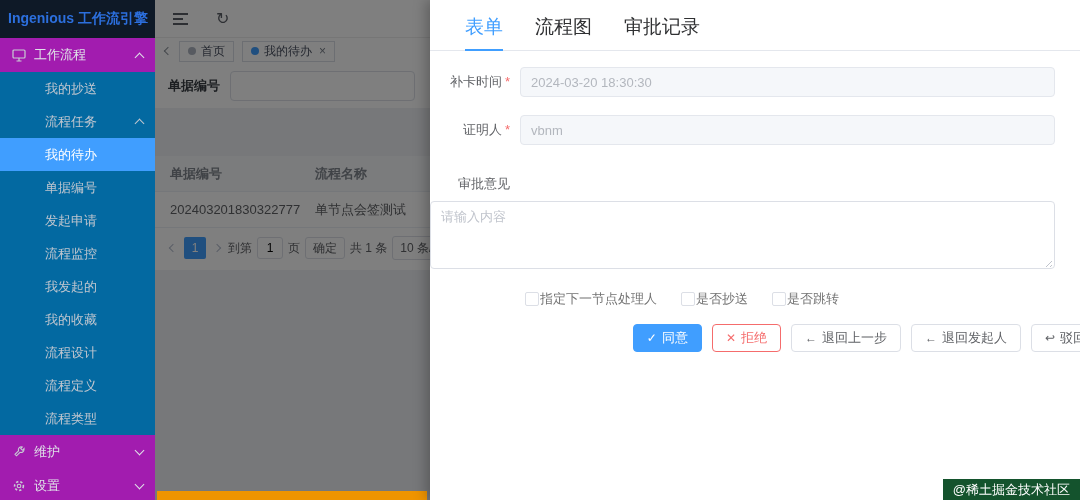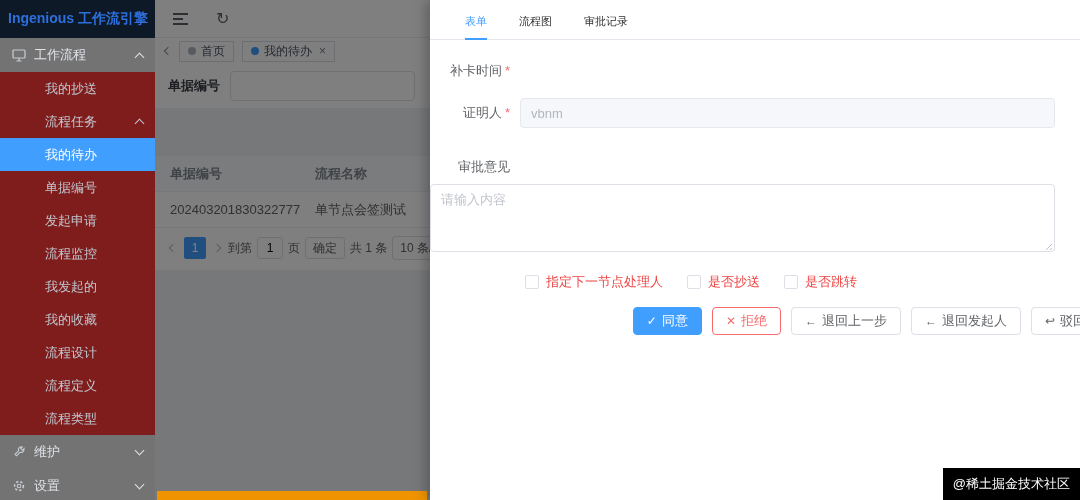--- a/index.html
+++ b/index.html
@@ -3,23 +3,23 @@
 <meta charset="utf-8">
 <style>
   * { margin:0; padding:0; box-sizing:border-box; }
   html,body { width:1080px; height:500px; overflow:hidden; }
   body { font-family:"Liberation Sans","DejaVu Sans",sans-serif; font-size:13px; background:#eef0f4; }
   .screen { position:relative; width:1080px; height:500px; overflow:hidden; }
 
   
   .sidebar { position:absolute; left:0; top:0; width:155px; height:500px; background:#0b141f; z-index:5; color:#c0c6cf; }
   .logo { height:38px; display:flex; align-items:center; padding-left:8px; color:#2c6fdd; font-weight:bold; font-size:14px; background:#0e1927; white-space:nowrap; overflow:hidden; }
-  .menu-root, .menu-bottom { height:34px; display:flex; align-items:center; gap:8px; padding:0 12px; color:#dfe3e8; background:#737373; font-size:13px; cursor:pointer; }
+  .menu-root, .menu-bottom { height:34px; display:flex; align-items:center; gap:8px; padding:0 12px; color:#dfe3e8; background:#a21caf; font-size:13px; cursor:pointer; }
   .menu-root .chev, .menu-bottom .chev { margin-left:auto; }
-  .submenu { background:#7f1d1d; }
+  .submenu { background:#0369a1; }
   .menu-item { height:33px; display:flex; align-items:center; padding-left:45px; padding-right:12px; color:#c0c6cf; font-size:13px; cursor:pointer; position:relative; }
   .menu-item .chev { margin-left:auto; }
   .menu-item.active { background:#409EFF; color:#fff; }
   .chev { display:inline-block; width:7px; height:7px; border-right:1.5px solid currentColor; border-bottom:1.5px solid currentColor; flex-shrink:0; }
   .chev.up { transform:rotate(225deg); margin-top:4px; }
   .chev.down { transform:rotate(45deg); margin-bottom:4px; }
   .chev.left { transform:rotate(135deg); }
   .chev.right { transform:rotate(-45deg); }
   .micon { width:14px; height:14px; flex-shrink:0; }
   .micon svg { display:block; }
@@ -51,43 +51,43 @@
   .pg-num { width:22px; height:22px; background:#409EFF; color:#fff; display:inline-flex; align-items:center; justify-content:center; border-radius:2px; cursor:pointer; }
   .pg-input { width:26px; height:22px; border:1px solid #dcdfe6; border-radius:3px; text-align:center; font-size:12px; outline:none; }
   .pg-btn { height:22px; padding:0 7px; border:1px solid #dcdfe6; background:#fff; border-radius:3px; font-size:12px; color:#606266; cursor:pointer; }
   .pg-text { white-space:nowrap; }
   .pg-size { height:24px; border:1px solid #dcdfe6; border-radius:3px; padding:0 16px 0 7px; display:inline-flex; align-items:center; position:relative; cursor:pointer; white-space:nowrap; }
   .pg-size .chev { position:absolute; right:5px; top:8px; width:5px; height:5px; color:#b4bccc; }
 
   
   .mask { position:absolute; left:155px; top:0; width:925px; height:500px; background:rgba(0,0,0,0.5); z-index:8; }
   .orange-bar { position:absolute; left:157px; bottom:0; width:270px; height:9px; background:#ef9400; z-index:9; }
-  .watermark { position:absolute; right:0; bottom:0; height:32px; padding:0 10px; background:#000000; color:#fff; font-size:13px; display:flex; align-items:center; z-index:30; white-space:nowrap; }
+  .watermark { position:absolute; right:0; bottom:0; height:21px; padding:0 10px; background:#14532d; color:#fff; font-size:13px; display:flex; align-items:center; z-index:30; white-space:nowrap; }
 
   
   .drawer { position:absolute; left:430px; top:0; width:650px; height:500px; background:#fff; z-index:10; box-shadow:-4px 0 12px rgba(0,0,0,.25); overflow:hidden; }
   .drawer-tabs { display:flex; gap:32px; padding:14px 0 0 35px; border-bottom:1px solid #e4e7ed; }
-  .dtab { font-size:11px; color:#303133; padding-bottom:10px; position:relative; cursor:pointer;text-align:right; }
+  .dtab { font-size:19px; color:#303133; padding-bottom:10px; position:relative; cursor:pointer;text-align:right; }
   .dtab.active { color:#409EFF; }
   .dtab.active::after { content:""; position:absolute; left:0; right:0; bottom:-1px; height:2px; background:#409EFF; }
   .drawer-form { padding:16px 25px 0 0; }
   .form-row { display:flex; margin-bottom:18px; }
   .form-label { width:90px; text-align:right; padding-right:10px; padding-top:6px; font-size:13px; color:#606266; flex-shrink:0; white-space:nowrap; }
   .form-label.required::after { content:"*"; color:#f56c6c; margin-left:3px; }
   .form-control { flex:1; position:relative; }
   .el-input { width:100%; height:30px; border:1px solid #e4e7ed; border-radius:4px; background:#f5f7fa; color:#b3b7be; padding:0 10px; font-size:13px; outline:none; }
   .ta-disabled { width:100%; height:195px; background:#f5f7fa; border:1px solid #e4e7ed; border-radius:4px; color:#9a9ea6; padding:6px 10px; font-size:13px; resize:none; outline:none; font-family:inherit; }
   .ta-opinion { width:100%; height:68px; background:#fff; border:1px solid #dcdfe6; border-radius:4px; color:#606266; padding:6px 10px; font-size:13px; resize:none; outline:none; font-family:inherit; margin-top:8px; }
   .ta-opinion::placeholder, .ta-disabled::placeholder { color:#c0c4cc; }
   .row-opinion { margin-top:18px;flex-direction:column; }
   .row-opinion .form-label { padding-top:12px; }
   .resize-corner { position:absolute; right:3px; bottom:5px; width:9px; height:9px; clip-path:polygon(100% 0,100% 100%,0 100%);
     background:repeating-linear-gradient(135deg, transparent 0 2px, #c0c4cc 2px 3px); pointer-events:none; }
   .cb-row { display:flex; align-items:center; gap:24px; margin:12px 0 0 95px; }
-  .cb { display:inline-flex; align-items:center; gap:7px; font-size:13px; color:#ef4444; cursor:pointer; white-space:nowrap; }
+  .cb { display:inline-flex; align-items:center; gap:1px; font-size:13px; color:#737373; cursor:pointer; white-space:nowrap; }
   .cb-box { width:14px; height:14px; border:1px solid #dcdfe6; border-radius:2px; background:#fff; flex-shrink:0; }
   .btn-row { display:flex; justify-content:flex-end; align-items:center; gap:10px; margin-top:16px; margin-right:-45px; }
   .btn { height:28px; padding:0 13px; border-radius:4px; font-size:13px; display:inline-flex; align-items:center; gap:5px; border:1px solid #dcdfe6; background:#fff; color:#606266; cursor:pointer; white-space:nowrap; }
   .btn .bicon { font-size:12px; line-height:1; }
   .btn.primary { background:#409EFF; border-color:#409EFF; color:#fff; }
   .btn.danger { border-color:#f56c6c; color:#f56c6c; }
 </style>
 </head>
 <body>
 
@@ -227,20 +227,23 @@
     <div class="drawer-tabs">
       <span class="dtab active">表单</span>
       <span class="dtab">流程图</span>
       <span class="dtab">审批记录</span>
     </div>
 
     <div class="drawer-form">
 
       <div class="form-row">
         <span class="form-label required">补卡时间</span>
+        <span class="form-control">
+          <input class="el-input" type="text" disabled="" value="2024-03-20 18:30:30" style="">
+        </span>
       </div>
 
       <div class="form-row">
         <span class="form-label required">证明人</span>
         <span class="form-control">
           <input class="el-input" type="text" disabled="" value="vbnm" style="">
         </span>
       </div>
 
 

